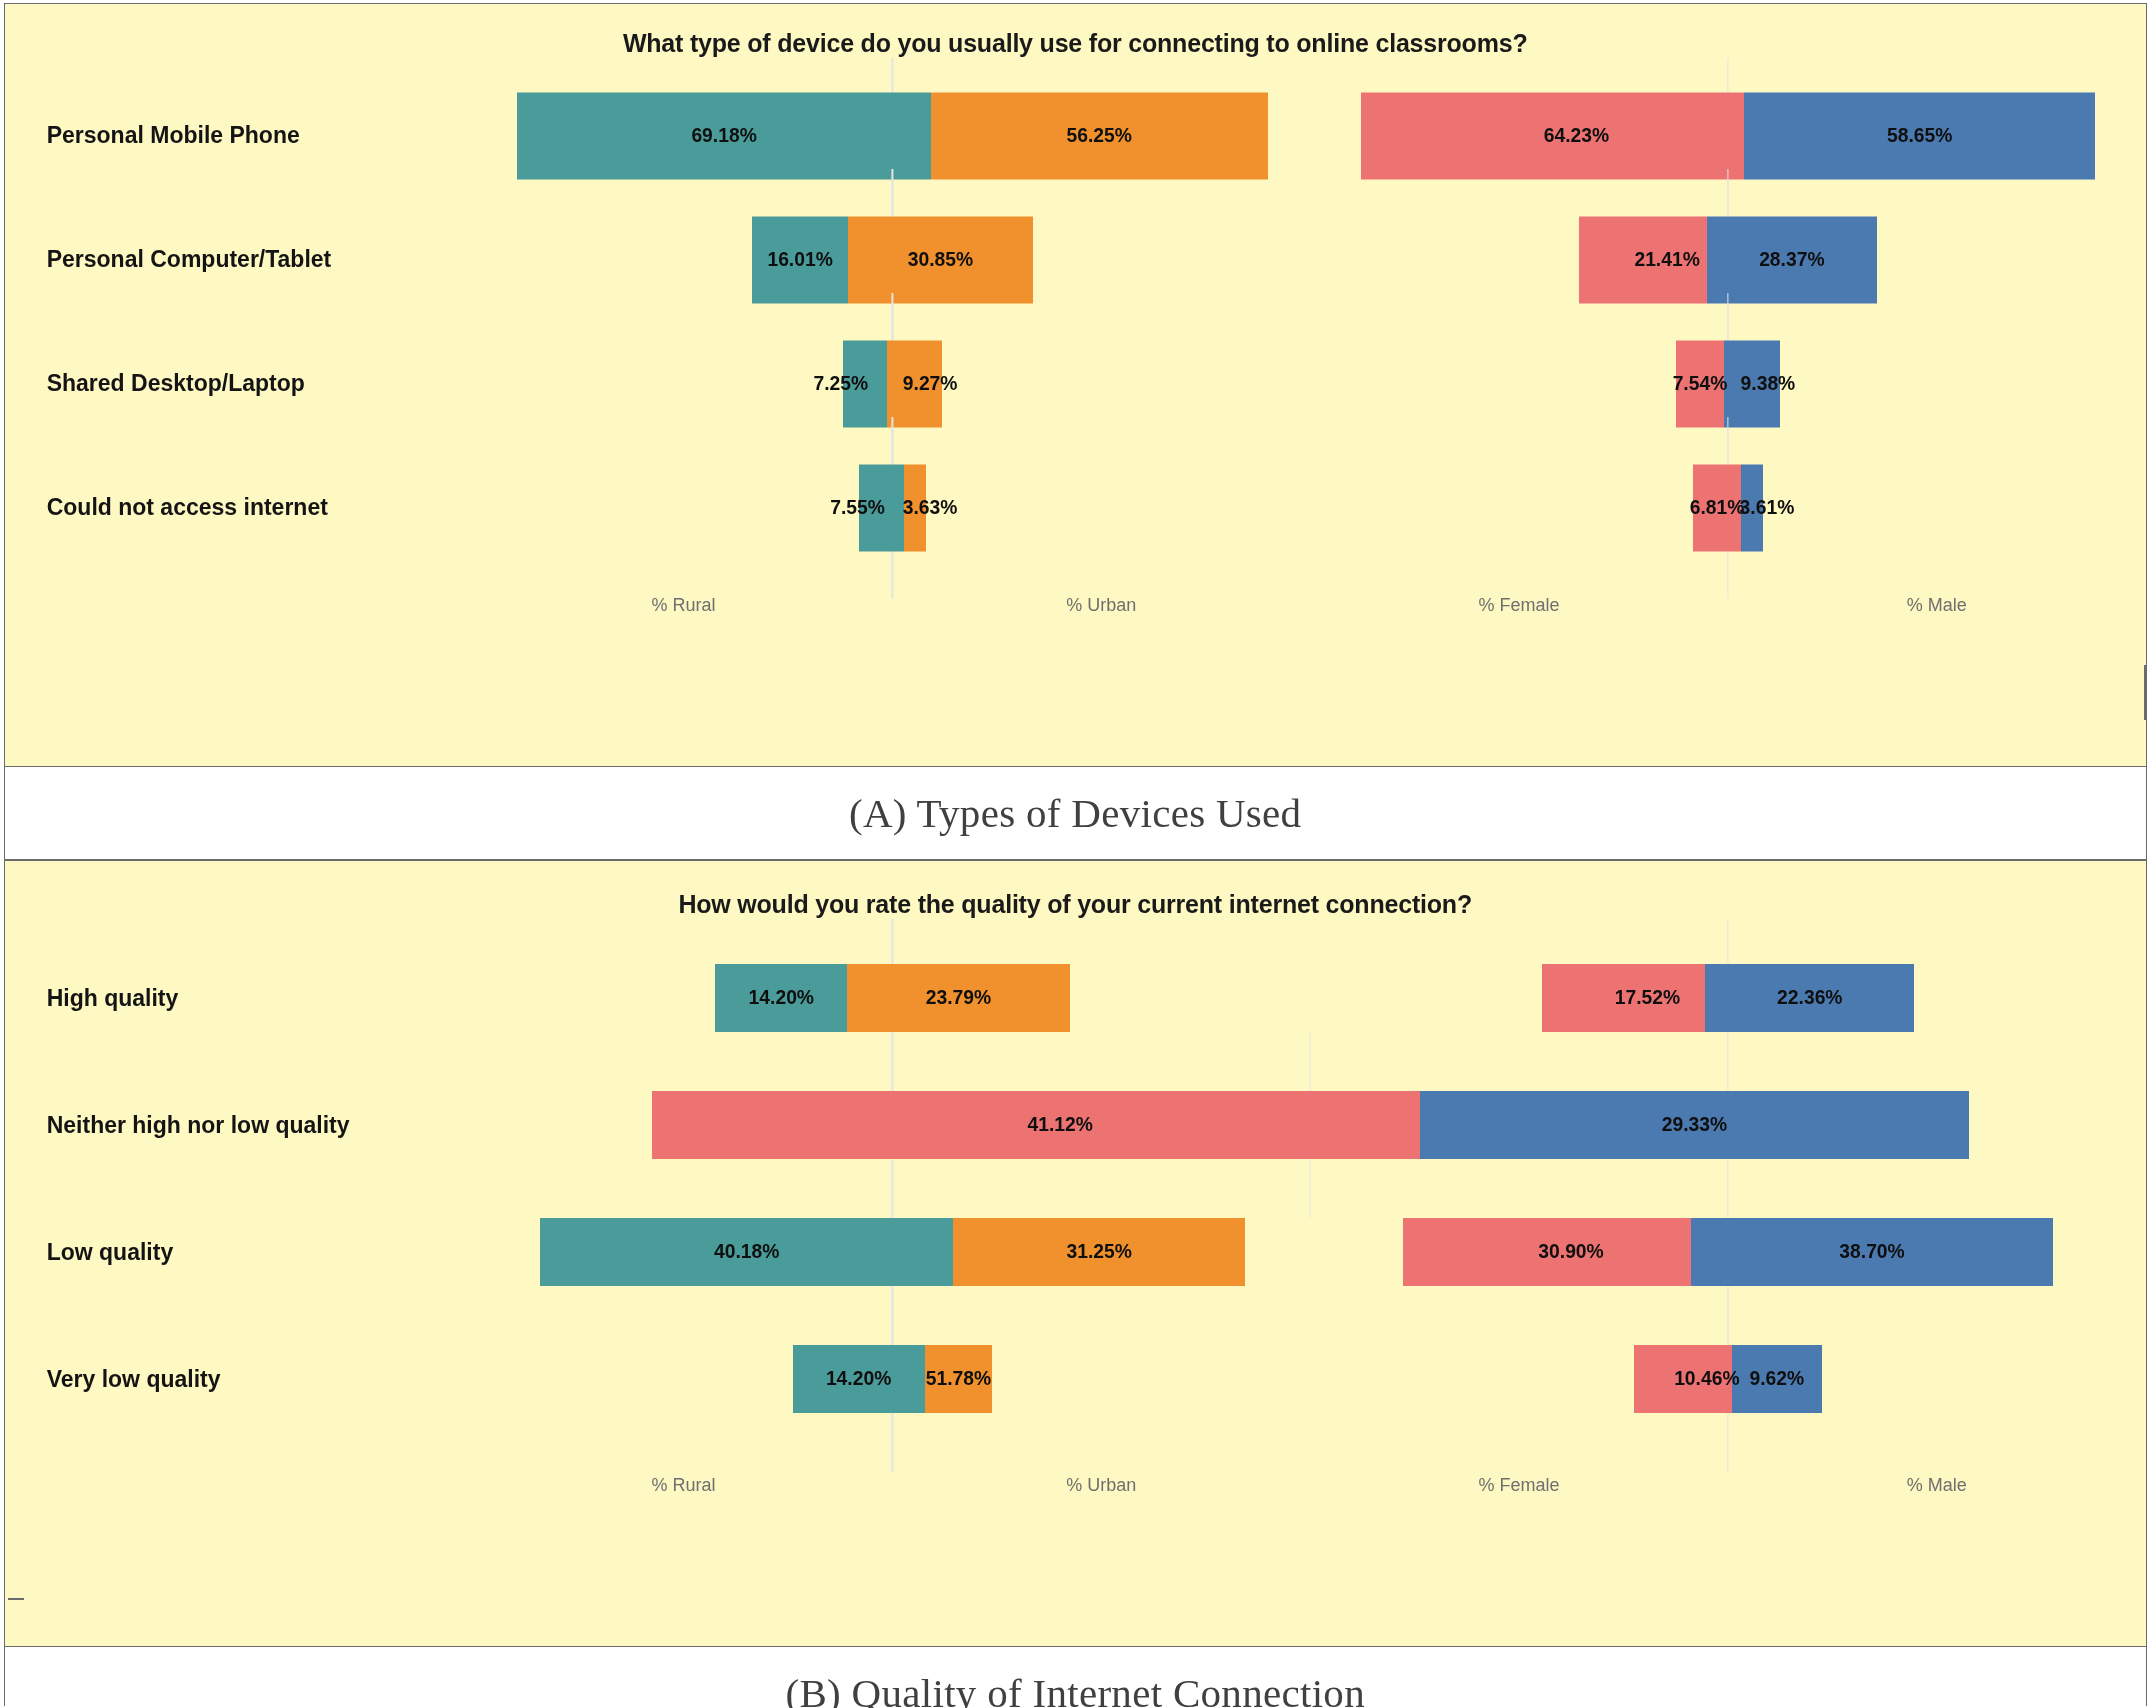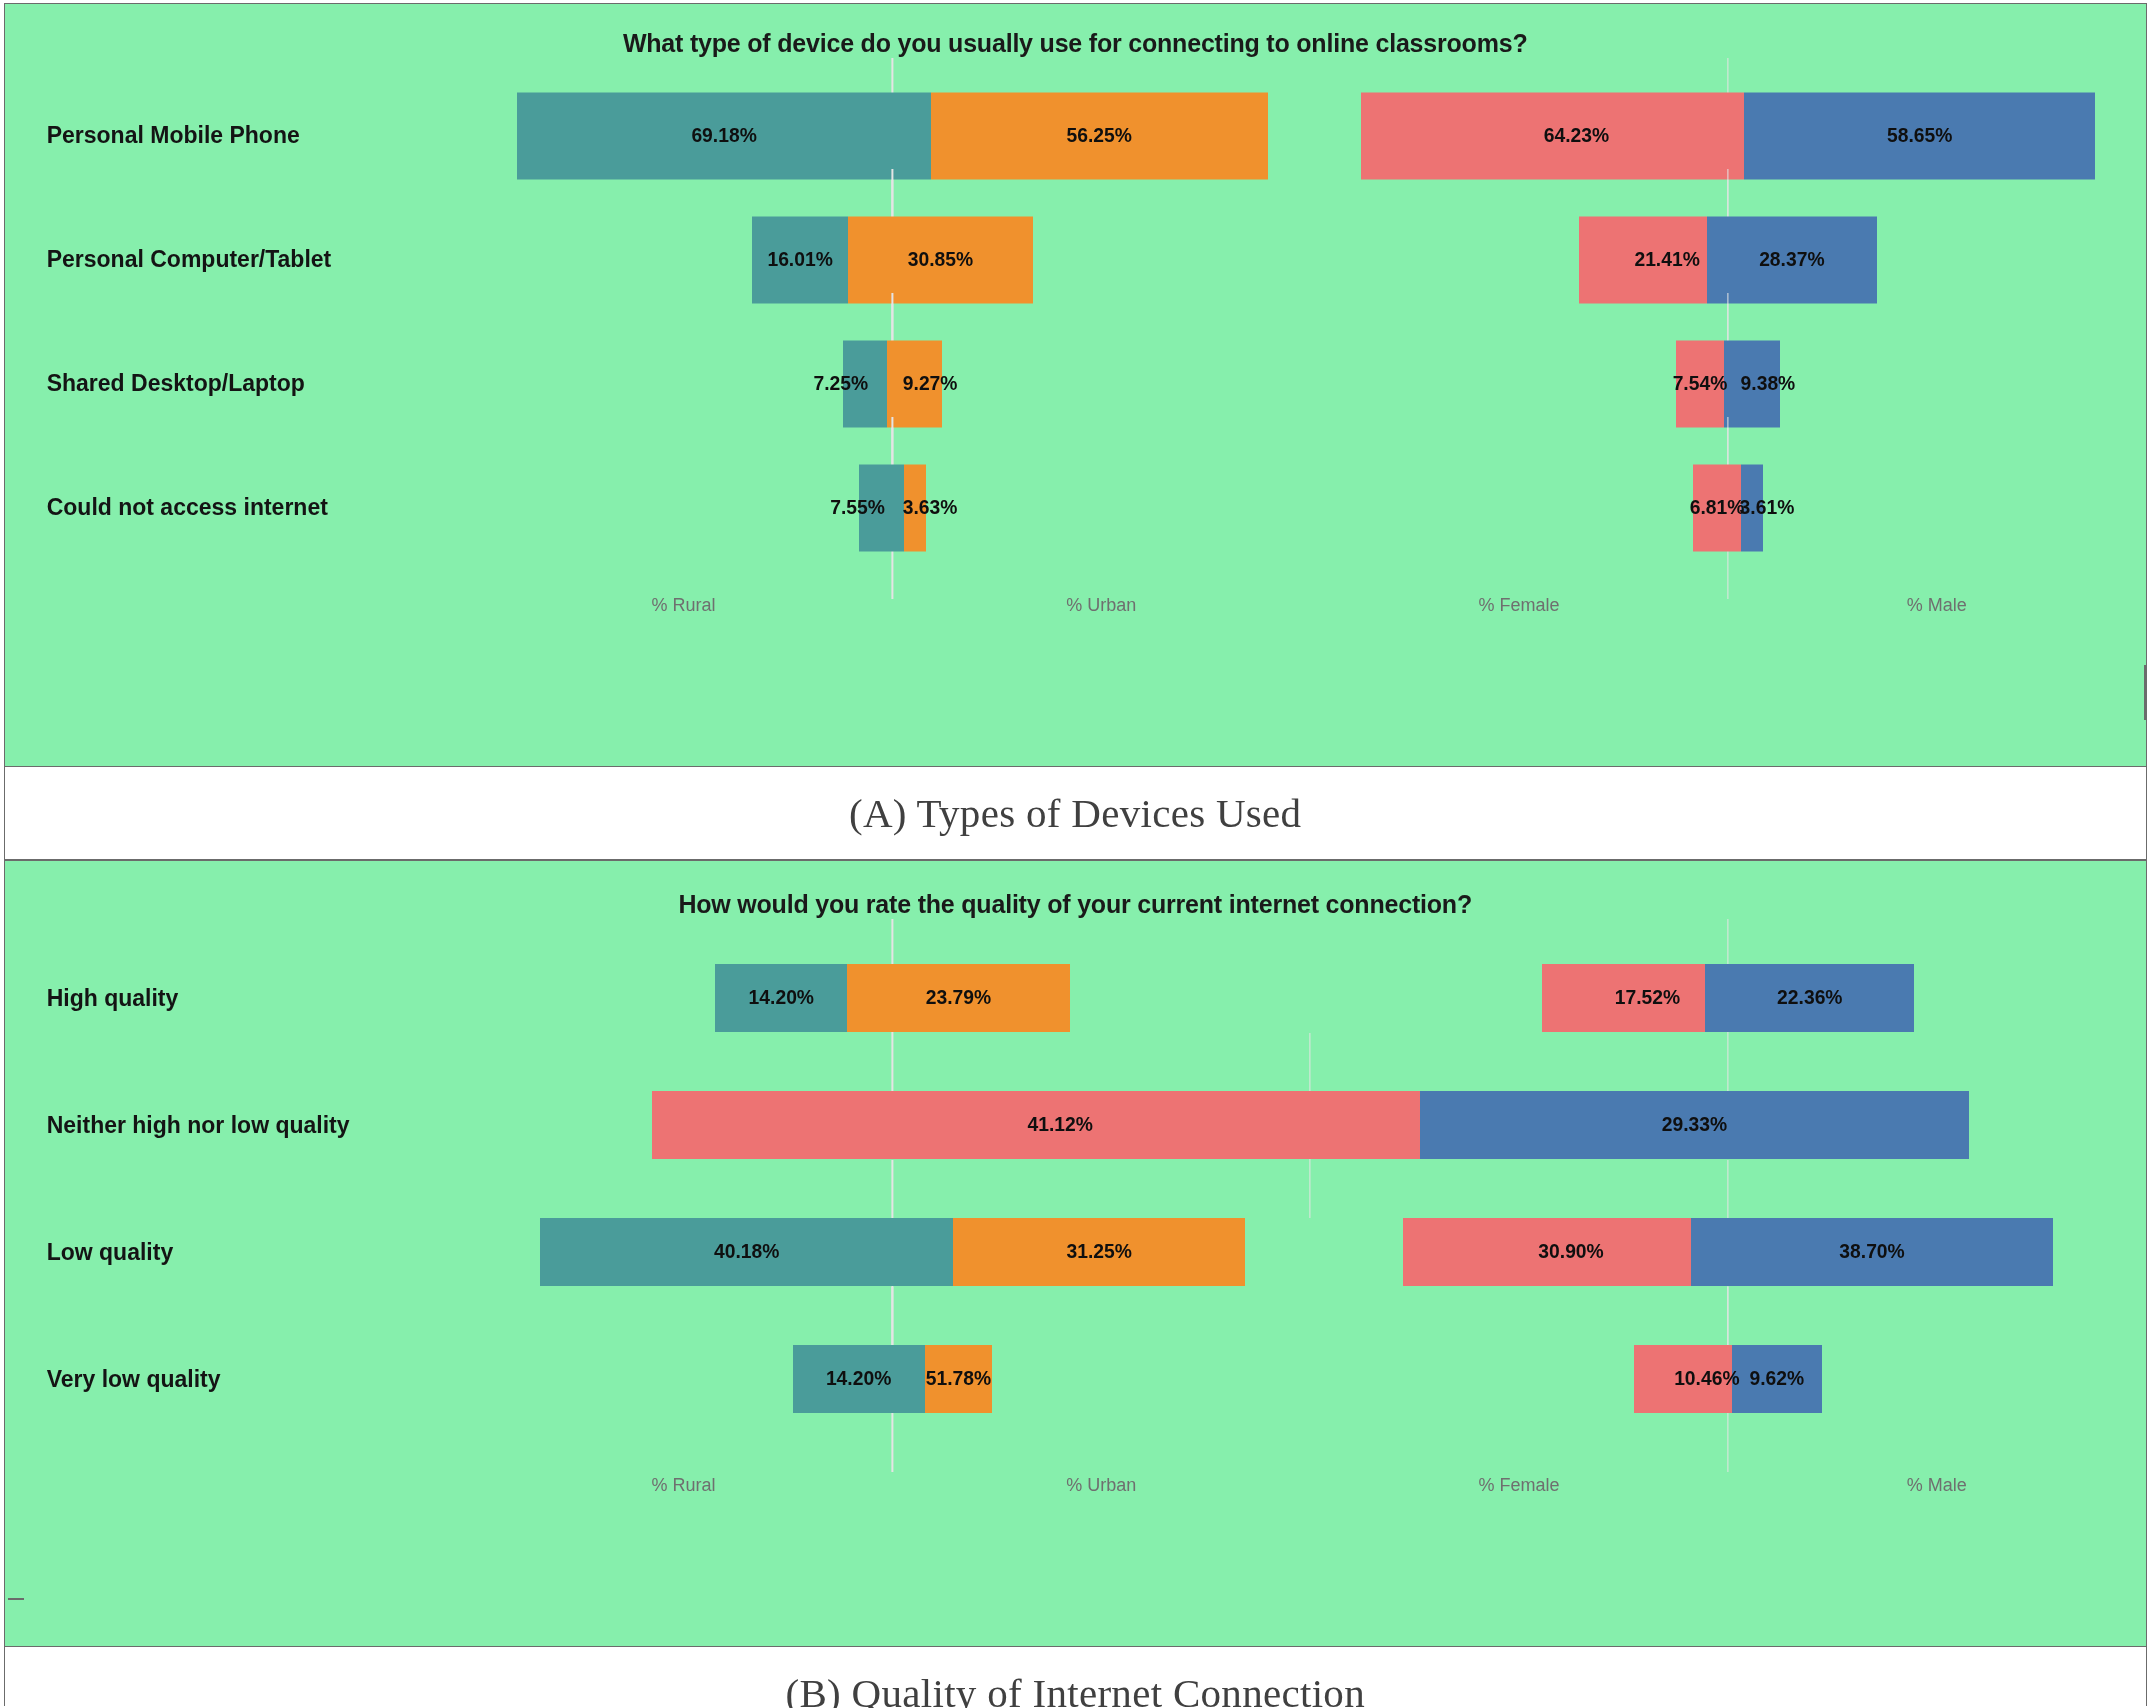--- a/index.html
+++ b/index.html
@@ -24,21 +24,21 @@
     height: 1703px;
     box-sizing: border-box;
     border: 1.9px solid #6b6b6b;
     background: #ffffff;
   }
 
   
   .panel {
     position: relative;
     box-sizing: border-box;
-    background: #86efac;
+    background: #fef9c3;
   }
   .panel-a { height: 763px; border-bottom: 1.9px solid #6b6b6b; }
   .panel-b { height: 787px; border-bottom: 1.9px solid #6b6b6b; border-top: 1.9px solid #6b6b6b;}
 
   .caption-bar {
     box-sizing: border-box;
     height: 93px;
     display: flex;
     align-items: center;
     justify-content: center;

